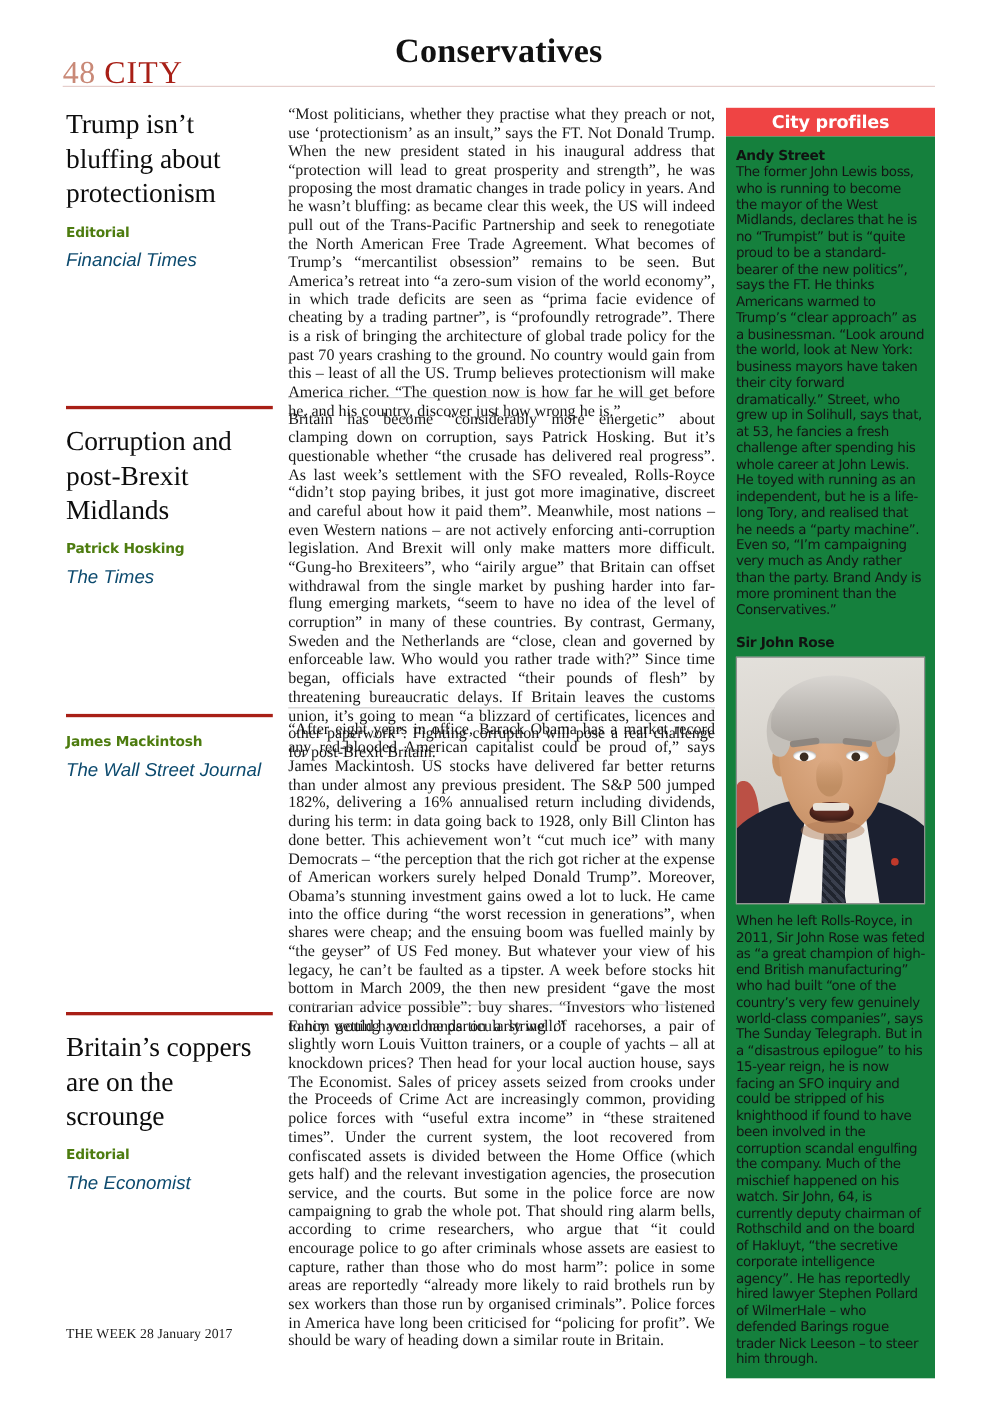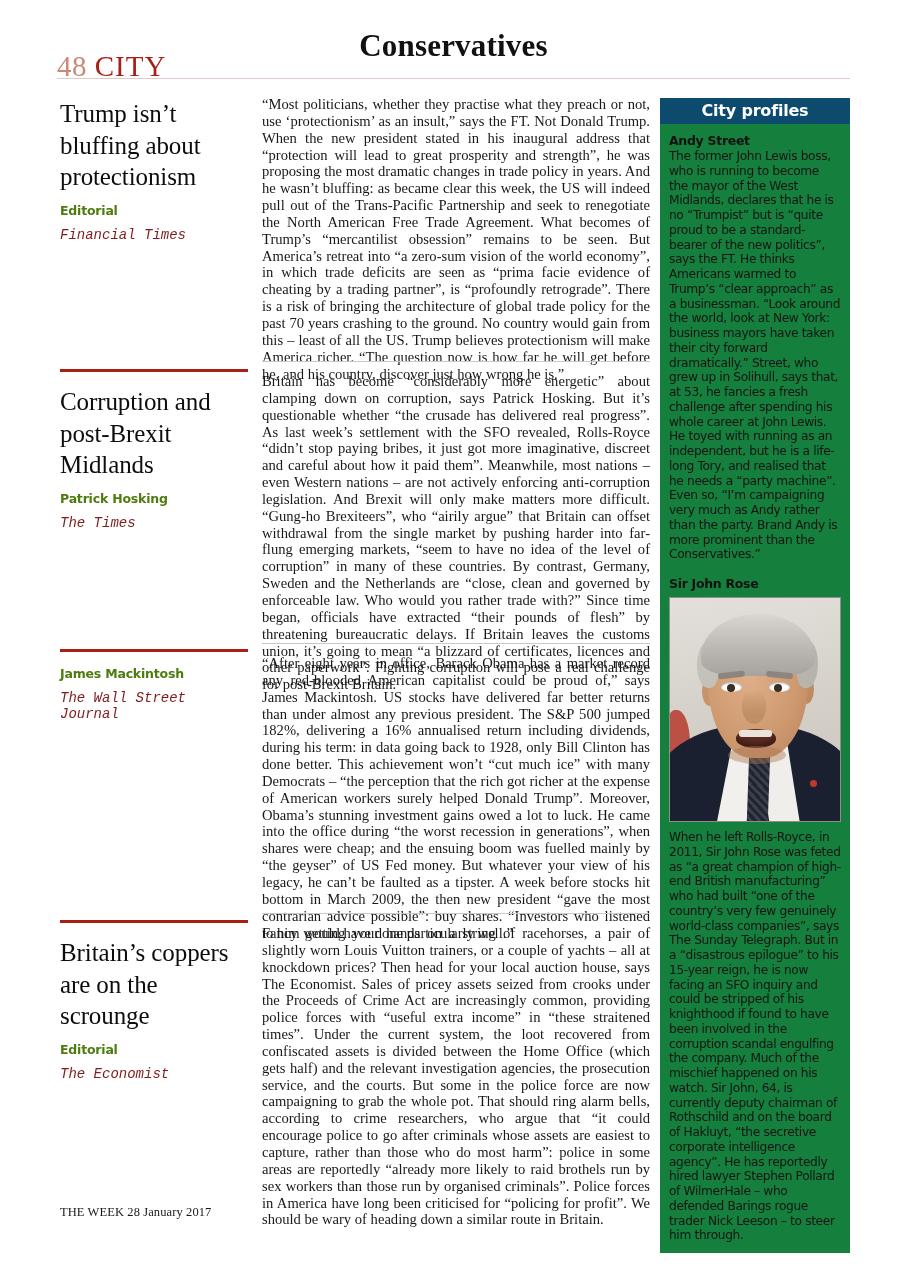--- a/index.html
+++ b/index.html
@@ -98,24 +98,24 @@
   }
   .hl-author {
     font-family: "DejaVu Sans", sans-serif;
     font-size: 12.5px;
     font-weight: bold;
     color: #4d7c0f;
     margin: 0 0 9px 0;
     letter-spacing: -0.2px;
   }
   .hl-pub {
-    font-family: Liberation Mono, monospace;
+    font-family: Liberation Sans, sans-serif;
     font-style: italic;
-    font-size: 14px;
-    color: #7f1d1d;
+    font-size: 17px;
+    color: #0c4a6e;
     margin: 0;
   }
 
   
   .mid-col {
     position: absolute;
     left: 262px;
     top: 96px;
     width: 388px;
   }
@@ -143,21 +143,21 @@
   
   .sidebar {
     position: absolute;
     left: 660px;
     top: 98px;
     width: 190px;
   }
   .sb-banner {
     width: 190px;
     height: 26px;
-    background: #0c4a6e;
+    background: #ef4444;
     display: flex;
     align-items: center;
     justify-content: center;
   }
   .sb-banner-text {
     font-family: "DejaVu Sans", sans-serif;
     font-size: 16px;
     font-weight: bold;
     color: #ffffff;
     letter-spacing: -0.2px;

